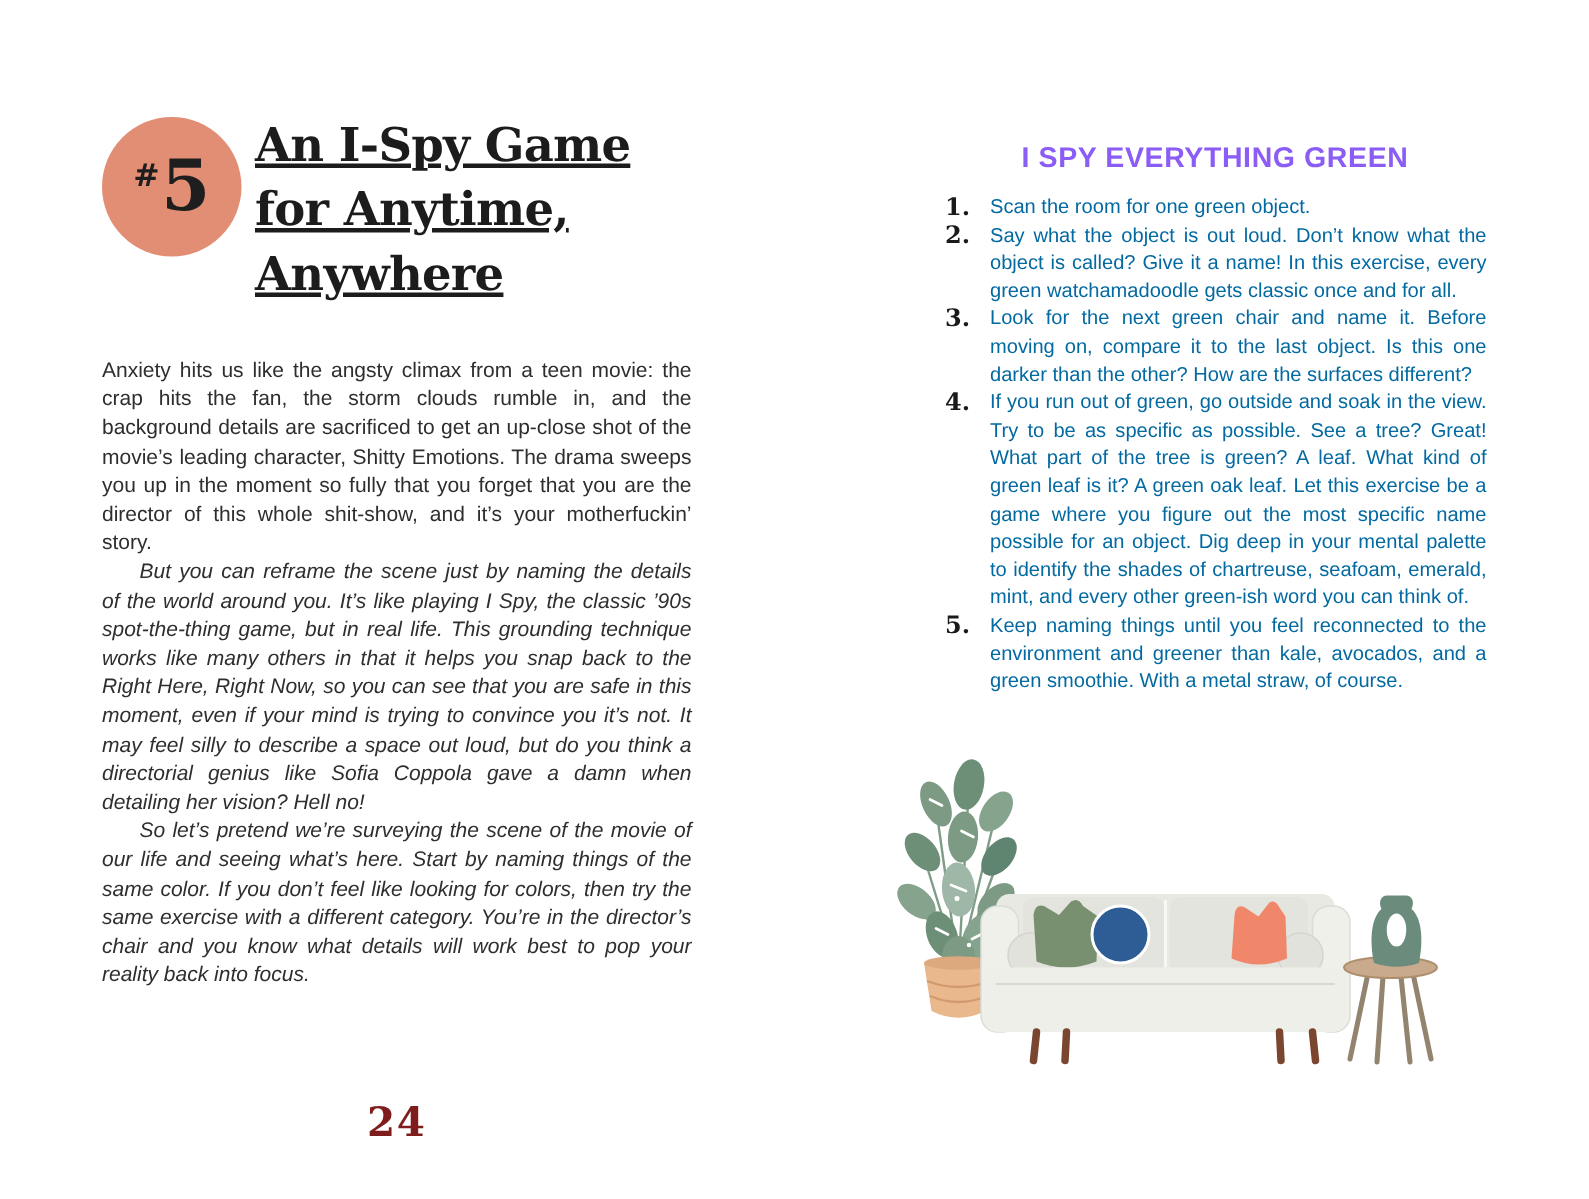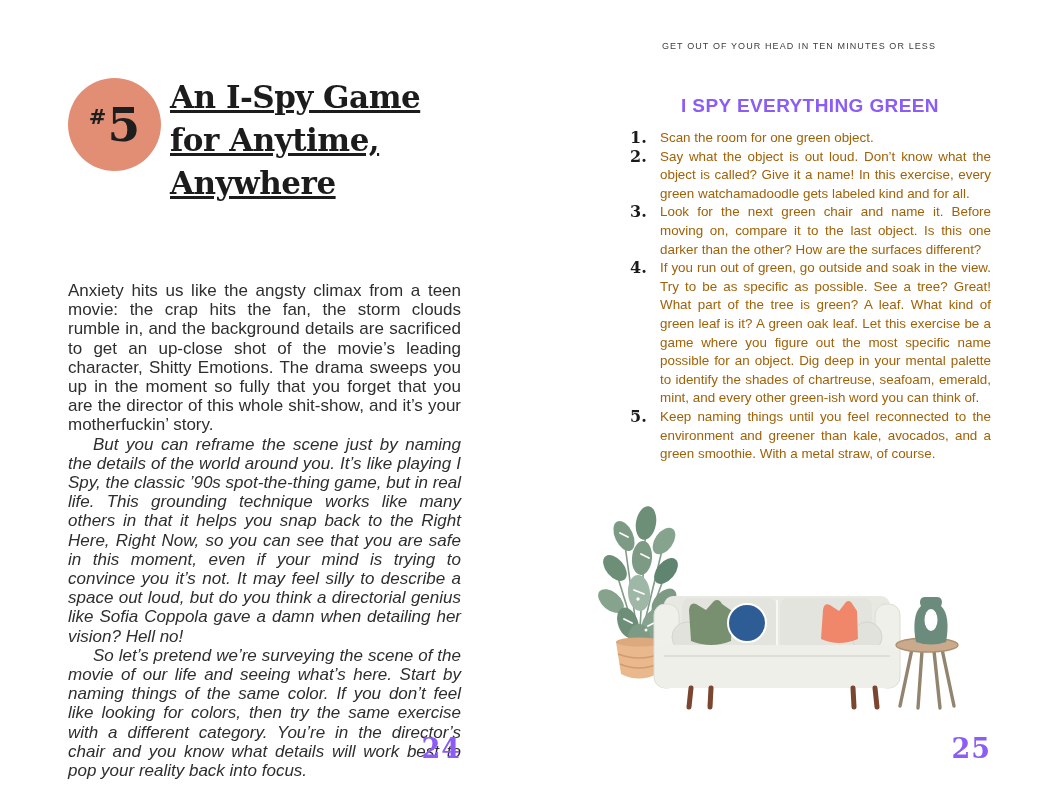--- a/index.html
+++ b/index.html
@@ -27,26 +27,26 @@
     font-family:"DejaVu Serif", serif; font-weight:700; font-size:47px;
     color:#1e1e1e; line-height:1;
   }
   .chapter-title {
     position:absolute; left:170px; top:76px; width:280px;
     font-family:"DejaVu Serif", serif; font-weight:700;
     font-size:31px; line-height:43px; letter-spacing:-0.5px; color:#1c1c1c;text-decoration:underline;
   }
   .body-text {
     position:absolute; left:68px; top:237px; width:393px;
-    font-size:17px; line-height:19.2px; text-align:justify; color:#2e2e2e;margin-top:44px;
+    font-size:14px; line-height:19.2px; text-align:justify; color:#2e2e2e;
   }
   .body-text p.indent { text-indent:25px;font-style:italic; }
   .pageno {
-    position:absolute; top:733px; text-align:right;
-    font-family:"DejaVu Serif", serif; font-weight:700; font-size:27px; color:#8b5cf6;
+    position:absolute; top:733px; text-align:center;
+    font-family:"DejaVu Serif", serif; font-weight:700; font-size:27px; color:#7f1d1d;
     letter-spacing:1px;
   }
   #page-left .pageno  { left:68px;  width:393px; }
   #page-right .pageno { left:100px; width:362px; }
 
   
   .running-head {
     position:absolute; top:41px; left:60px; width:420px; text-align:center;
     font-size:9px; letter-spacing:1.1px; color:#3c3c3c;
   }
@@ -54,21 +54,21 @@
     position:absolute; top:95px; left:101px; width:360px; text-align:center;
     font-weight:700; font-size:19px; letter-spacing:0.4px; color:#8b5cf6;
   }
   .steps { position:absolute; top:129px; left:101px; width:361px; }
   .step  { display:flex; }
   .step-num {
     flex:0 0 30px; font-family:"DejaVu Serif", serif; font-weight:700;
     font-size:16px; line-height:18.6px; color:#1a1a1a;
   }
   .step-text {
-    flex:1; text-align:justify; font-size:13.4px; line-height:18.6px; color:#a16207;
+    flex:1; text-align:justify; font-size:13.4px; line-height:18.6px; color:#0369a1;
   }
   .illustration { position:absolute; left:65px; top:506px; width:398px; height:218px; }
 </style>
 </head>
 <body>
 
 <div class="page" id="page-left">
 
   <div class="badge">
     <span class="hash">#</span>
@@ -81,32 +81,31 @@
     <p>Anxiety hits us like the angsty climax from a teen movie: the crap hits the fan, the storm clouds rumble in, and the background details are sacrificed to get an up-close shot of the movie’s leading character, Shitty Emotions. The drama sweeps you up in the moment so fully that you forget that you are the director of this whole shit-show, and it’s your motherfuckin’ story.</p>
     <p class="indent">But you can reframe the scene just by naming the details of the world around you. It’s like playing I Spy, the classic ’90s spot-the-thing game, but in real life. This grounding technique works like many others in that it helps you snap back to the Right Here, Right Now, so you can see that you are safe in this moment, even if your mind is trying to convince you it’s not. It may feel silly to describe a space out loud, but do you think a directorial genius like Sofia Coppola gave a damn when detailing her vision? Hell no!</p>
     <p class="indent">So let’s pretend we’re surveying the scene of the movie of our life and seeing what’s here. Start by naming things of the same color. If you don’t feel like looking for colors, then try the same exercise with a different category. You’re in the director’s chair and you know what details will work best to pop your reality back into focus.</p>
   </div>
 
   <div class="pageno">24</div>
 </div>
 
 <div class="page" id="page-right">
 
-  <div class="running-head">GET OUT OF YOUR HEAD IN TEN MINUTES OR LESS</div>
 
   <h2 class="exercise-title">I SPY EVERYTHING GREEN</h2>
 
   <div class="steps">
     <div class="step">
       <span class="step-num">1.</span>
       <span class="step-text">Scan the room for one green object.</span>
     </div>
     <div class="step">
       <span class="step-num">2.</span>
-      <span class="step-text">Say what the object is out loud. Don’t know what the object is called? Give it a name! In this exercise, every green watchamadoodle gets labeled kind and for all.</span>
+      <span class="step-text">Say what the object is out loud. Don’t know what the object is called? Give it a name! In this exercise, every green watchamadoodle gets classic once and for all.</span>
     </div>
     <div class="step">
       <span class="step-num">3.</span>
       <span class="step-text">Look for the next green chair and name it. Before moving on, compare it to the last object. Is this one darker than the other? How are the surfaces different?</span>
     </div>
     <div class="step">
       <span class="step-num">4.</span>
       <span class="step-text">If you run out of green, go outside and soak in the view. Try to be as specific as possible. See a tree? Great! What part of the tree is green? A leaf. What kind of green leaf is it? A green oak leaf. Let this exercise be a game where you figure out the most specific name possible for an object. Dig deep in your mental palette to identify the shades of chartreuse, seafoam, emerald, mint, and every other green-ish word you can think of.</span>
     </div>
     <div class="step">
@@ -190,14 +189,13 @@
         <line x1="328" y1="145" x2="324" y2="202"></line>
         <line x1="340" y1="145" x2="346" y2="202"></line>
         <line x1="348" y1="143" x2="360" y2="200"></line>
       </g>
       <ellipse cx="333" cy="139" rx="31" ry="7" fill="#C9AA8C" stroke="#AE8F6D" stroke-width="1.4"></ellipse>
       <path d="M322,136 C319,121 320,106 327,100 C325,96 326,91 331,91 L343,91 C348,91 349,96 347,100 C354,106 355,121 352,136 Q337,141 322,136 Z" fill="#6B8C7C"></path>
       <ellipse cx="337" cy="114" rx="6.5" ry="11" fill="#ffffff"></ellipse>
     </g>
   </svg>
 
-  <div class="pageno">25</div>
 </div>
 
 </body></html>

